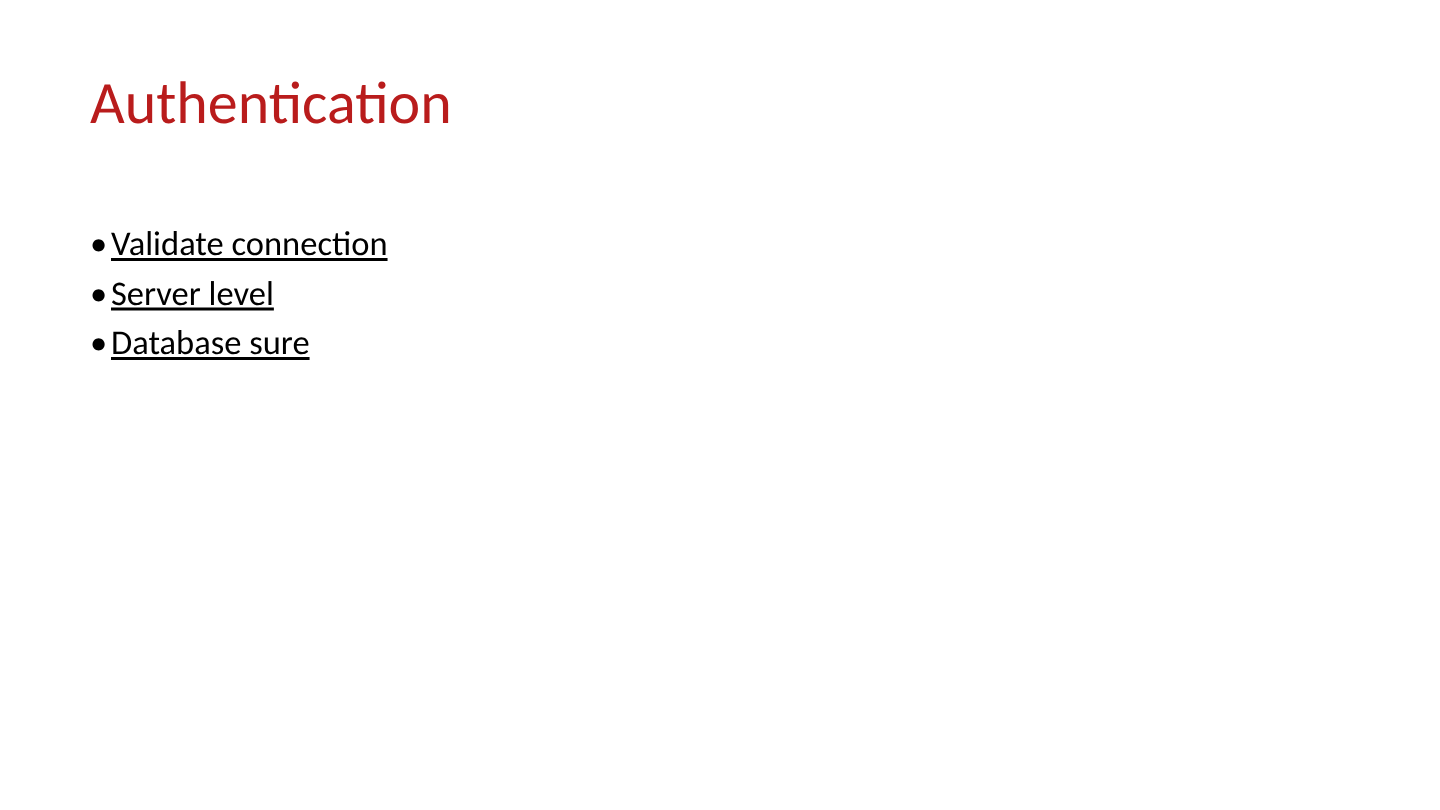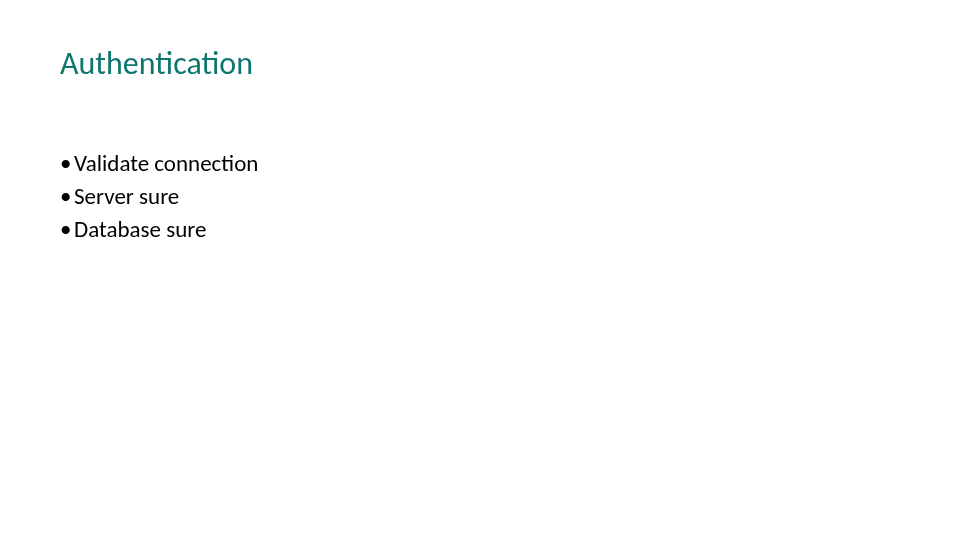--- a/index.html
+++ b/index.html
@@ -14,49 +14,50 @@
   .slide {
     width: 960px;
     height: 540px;
     position: relative;
     box-sizing: border-box;
   }
   .title {
     position: absolute;
     top: 44px;
     left: 60px;
-    font-size: 32px;
+    font-size: 40px;
     font-weight: 400;
     font-family: "Calibri Light", Calibri, "Segoe UI", Arial, sans-serif;
-    color: #0f766e;
+    color: #b91c1c;
   }
   .body-content {
     position: absolute;
     top: 148px;
     left: 60px;
     font-size: 23px;
     line-height: 1.35;
   }
   .bullet-line {
     margin: 0 0 2px 0;
+    text-decoration: underline;
   }
   .bullet {
     display: inline-block;
     width: 14px;
   }
 </style>
 </head>
 <body>
 
 <div class="slide">
   <div class="title">Authentication</div>
   <div class="body-content">
     <div class="bullet-line">
       <span class="bullet">•</span><span>Validate connection</span>
     </div>
     <div class="bullet-line">
-      <span class="bullet">•</span><span>Server sure</span>
+      <span class="bullet">•</span><span>Server level</span>
     </div>
     <div class="bullet-line">
       <span class="bullet">•</span><span>Database sure</span>
     </div>
   </div>
 </div>
 
 </body></html>

